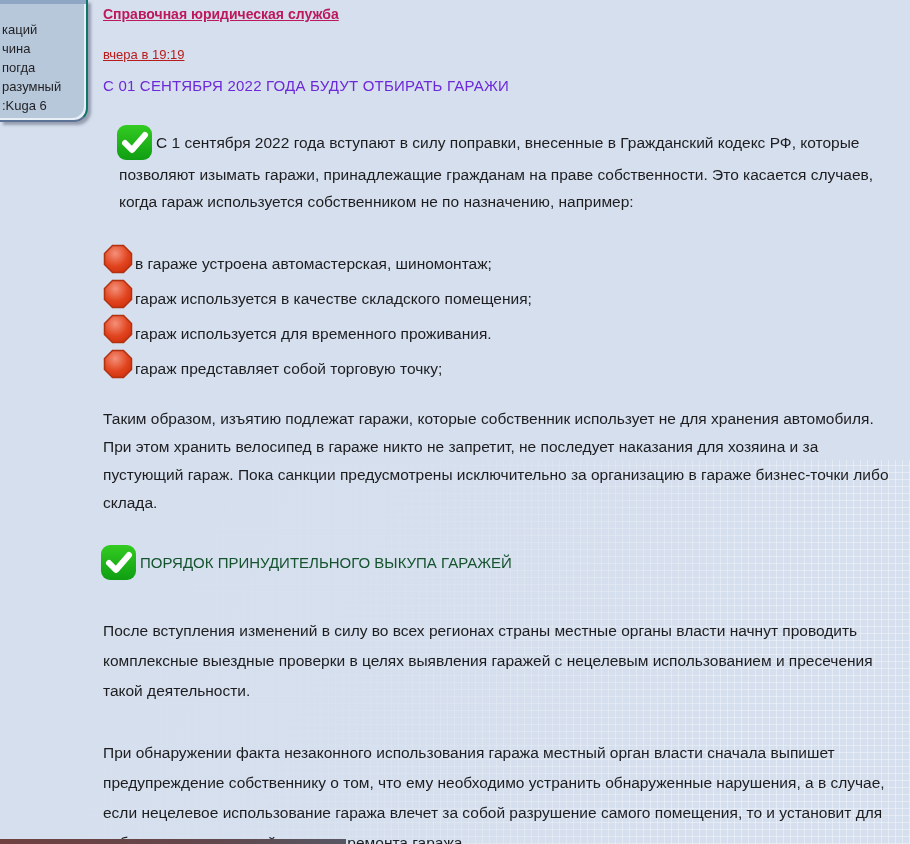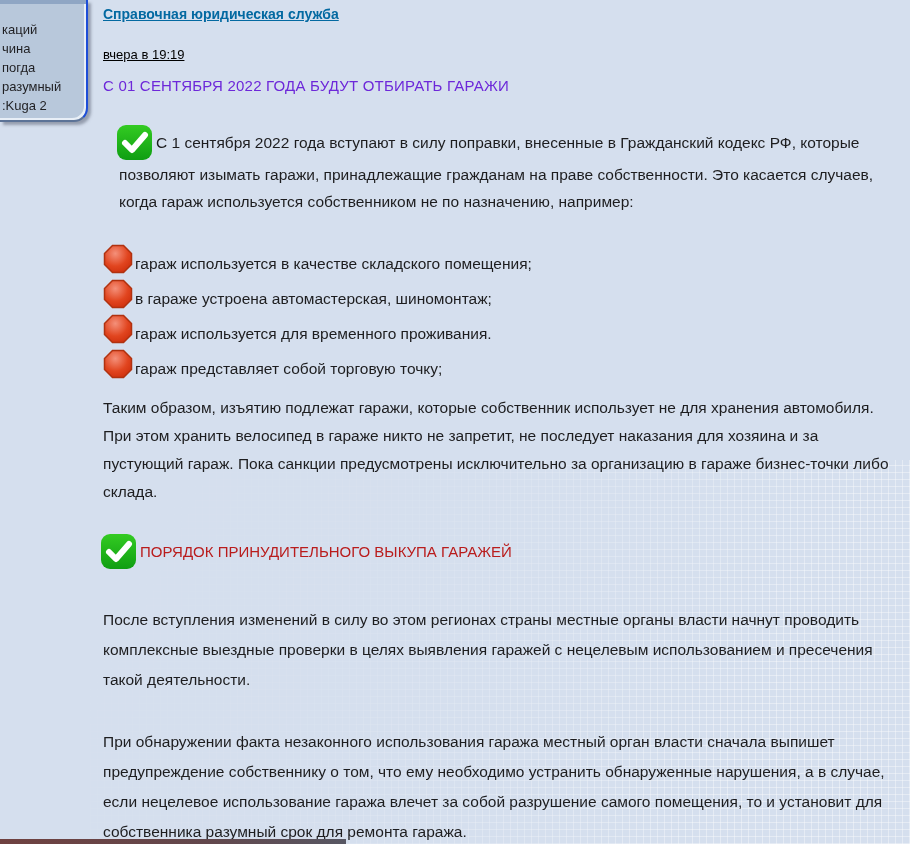--- a/index.html
+++ b/index.html
@@ -17,58 +17,58 @@
       repeating-linear-gradient(0deg, rgba(255,255,255,.42) 0 1px, rgba(255,255,255,0) 1px 7px),
       repeating-linear-gradient(90deg, rgba(255,255,255,.42) 0 1px, rgba(255,255,255,0) 1px 7px);
     -webkit-mask-image:linear-gradient(115deg, rgba(0,0,0,0) 0%, rgba(0,0,0,.15) 35%, rgba(0,0,0,.9) 78%);
             mask-image:linear-gradient(115deg, rgba(0,0,0,0) 0%, rgba(0,0,0,.15) 35%, rgba(0,0,0,.9) 78%);
   }
 
   
   .sidebar{
     position:absolute;left:0;top:0;width:86px;height:120px;z-index:2;
     background:#b8c8db;
-    border-right:2px solid #1d4ed8;
+    border-right:2px solid #0f766e;
     border-bottom:2px solid #5c7397;
     border-bottom-right-radius:14px;
     box-shadow:3px 3px 3px rgba(96,104,122,.55), inset -2px -2px 0 rgba(240,246,252,.85);
   }
   .sidebar-topstrip{
     position:absolute;left:0;top:0;right:0;height:4px;background:#8fa6c4;
   }
   .sidebar-list{margin:0;padding:20px 0 0 2px;list-style:none;}
   .sidebar-list li{
     font-size:13px;line-height:19px;color:#1f1f22;white-space:nowrap;cursor:pointer;
   }
 
   
   .main{position:absolute;left:103px;top:0;width:800px;z-index:1;color:#1d1d1f;}
   .source-link{
     display:inline-block;margin-top:6px;
-    font-size:14px;font-weight:bold;color:#0369a1;
+    font-size:14px;font-weight:bold;color:#be185d;
     text-decoration:underline;cursor:pointer;
   }
   .timestamp{
     display:inline-block;margin-top:24px;
-    font-size:13px;color:#000000;text-decoration:underline;cursor:pointer;
+    font-size:13px;color:#b91c1c;text-decoration:underline;cursor:pointer;
   }
   .post-title{
     margin:14px 0 0 0;font-size:15px;font-weight:normal;color:#6d28d9;letter-spacing:.2px;
   }
   .para{font-size:15.5px;line-height:27px;margin:0;}
   .p-intro{margin-top:30px;margin-left:16px;}
   .icon-check{
     display:inline-block;vertical-align:-13px;margin:0 3px 0 -3px;
   }
   .bullets{margin-top:29px;}
   .bullet-row{display:flex;align-items:flex-end;height:30px;margin-bottom:5px;}
   .bullet-row .stop{flex:0 0 auto;margin-right:2px;}
   .bullet-row span{font-size:15.5px;line-height:21px;}
-  .p-seizure{margin-top:15px;line-height:28px;}
-  .section-head{margin-top:27px;font-size:15px;color:#b91c1c;}
+  .p-seizure{margin-top:26px;line-height:28px;}
+  .section-head{margin-top:27px;font-size:15px;color:#14532d;}
   .section-head .icon-check{vertical-align:-13px;}
   .p-checks{margin-top:35px;line-height:30px;}
   .p-procedure{margin-top:32px;line-height:30px;}
 
   
   .bottom-strip{
     position:absolute;left:0;bottom:0;width:346px;height:5px;z-index:3;
     background:linear-gradient(90deg,#6f4140 0%,#62474c 60%,#575763 100%);
   }
 </style>
@@ -95,21 +95,21 @@
 
 <div class="texture"></div>
 
 <div class="sidebar">
   <div class="sidebar-topstrip"></div>
   <ul class="sidebar-list">
     <li>каций</li>
     <li>чина</li>
     <li>погда</li>
     <li>разумный</li>
-    <li>:Kuga 2</li>
+    <li>:Kuga 6</li>
   </ul>
 </div>
 
 <div class="main">
 
   <a class="source-link">Справочная юридическая служба</a><br>
 
   <a class="timestamp">вчера в 19:19</a>
 
   <h1 class="post-title">С 01 СЕНТЯБРЯ 2022 ГОДА БУДУТ ОТБИРАТЬ ГАРАЖИ</h1>
@@ -119,27 +119,27 @@
       <rect x="1" y="1" width="35" height="35" rx="9" fill="url(#gradGreen)"></rect>
       <path d="M9 19 L16 26 L29 11" fill="none" stroke="#ffffff" stroke-width="6" stroke-linecap="round" stroke-linejoin="round"></path>
     </svg><span>С 1 сентября 2022 года вступают в силу поправки, внесенные в Гражданский кодекс РФ, которые позволяют изымать гаражи, принадлежащие гражданам на праве собственности. Это касается случаев, когда гараж используется собственником не по назначению, например:</span>
   </p>
 
   <div class="bullets">
     <div class="bullet-row">
       <svg class="stop" width="30" height="30" viewBox="0 0 30 30">
         <polygon points="9.5,1.5 20.5,1.5 28.5,9.5 28.5,20.5 20.5,28.5 9.5,28.5 1.5,20.5 1.5,9.5" fill="url(#gradRed)" stroke="#b03210" stroke-width="1.5"></polygon>
       </svg>
-      <span>гараж используется в качестве складского помещения;</span>
+      <span>в гараже устроена автомастерская, шиномонтаж;</span>
     </div>
     <div class="bullet-row">
       <svg class="stop" width="30" height="30" viewBox="0 0 30 30">
         <polygon points="9.5,1.5 20.5,1.5 28.5,9.5 28.5,20.5 20.5,28.5 9.5,28.5 1.5,20.5 1.5,9.5" fill="url(#gradRed)" stroke="#b03210" stroke-width="1.5"></polygon>
       </svg>
-      <span>в гараже устроена автомастерская, шиномонтаж;</span>
+      <span>гараж используется в качестве складского помещения;</span>
     </div>
     <div class="bullet-row">
       <svg class="stop" width="30" height="30" viewBox="0 0 30 30">
         <polygon points="9.5,1.5 20.5,1.5 28.5,9.5 28.5,20.5 20.5,28.5 9.5,28.5 1.5,20.5 1.5,9.5" fill="url(#gradRed)" stroke="#b03210" stroke-width="1.5"></polygon>
       </svg>
       <span>гараж используется для временного проживания.</span>
     </div>
     <div class="bullet-row">
       <svg class="stop" width="30" height="30" viewBox="0 0 30 30">
         <polygon points="9.5,1.5 20.5,1.5 28.5,9.5 28.5,20.5 20.5,28.5 9.5,28.5 1.5,20.5 1.5,9.5" fill="url(#gradRed)" stroke="#b03210" stroke-width="1.5"></polygon>
@@ -150,21 +150,21 @@
 
   <p class="para p-seizure">Таким образом, изъятию подлежат гаражи, которые собственник использует не для хранения автомобиля. При этом хранить велосипед в гараже никто не запретит, не последует наказания для хозяина и за пустующий гараж. Пока санкции предусмотрены исключительно за организацию в гараже бизнес-точки либо склада.</p>
 
   <div class="section-head">
     <svg class="icon-check" width="37" height="37" viewBox="0 0 37 37">
       <rect x="1" y="1" width="35" height="35" rx="9" fill="url(#gradGreen)"></rect>
       <path d="M9 19 L16 26 L29 11" fill="none" stroke="#ffffff" stroke-width="6" stroke-linecap="round" stroke-linejoin="round"></path>
     </svg><span>ПОРЯДОК ПРИНУДИТЕЛЬНОГО ВЫКУПА ГАРАЖЕЙ</span>
   </div>
 
-  <p class="para p-checks">После вступления изменений в силу во этом регионах страны местные органы власти начнут проводить комплексные выездные проверки в целях выявления гаражей с нецелевым использованием и пресечения такой деятельности.</p>
+  <p class="para p-checks">После вступления изменений в силу во всех регионах страны местные органы власти начнут проводить комплексные выездные проверки в целях выявления гаражей с нецелевым использованием и пресечения такой деятельности.</p>
 
   <p class="para p-procedure">При обнаружении факта незаконного использования гаража местный орган власти сначала выпишет предупреждение собственнику о том, что ему необходимо устранить обнаруженные нарушения, а в случае, если нецелевое использование гаража влечет за собой разрушение самого помещения, то и установит для собственника разумный срок для ремонта гаража.</p>
 
   
 
 </div>
 
 <div class="bottom-strip"></div>
 
 </body></html>

